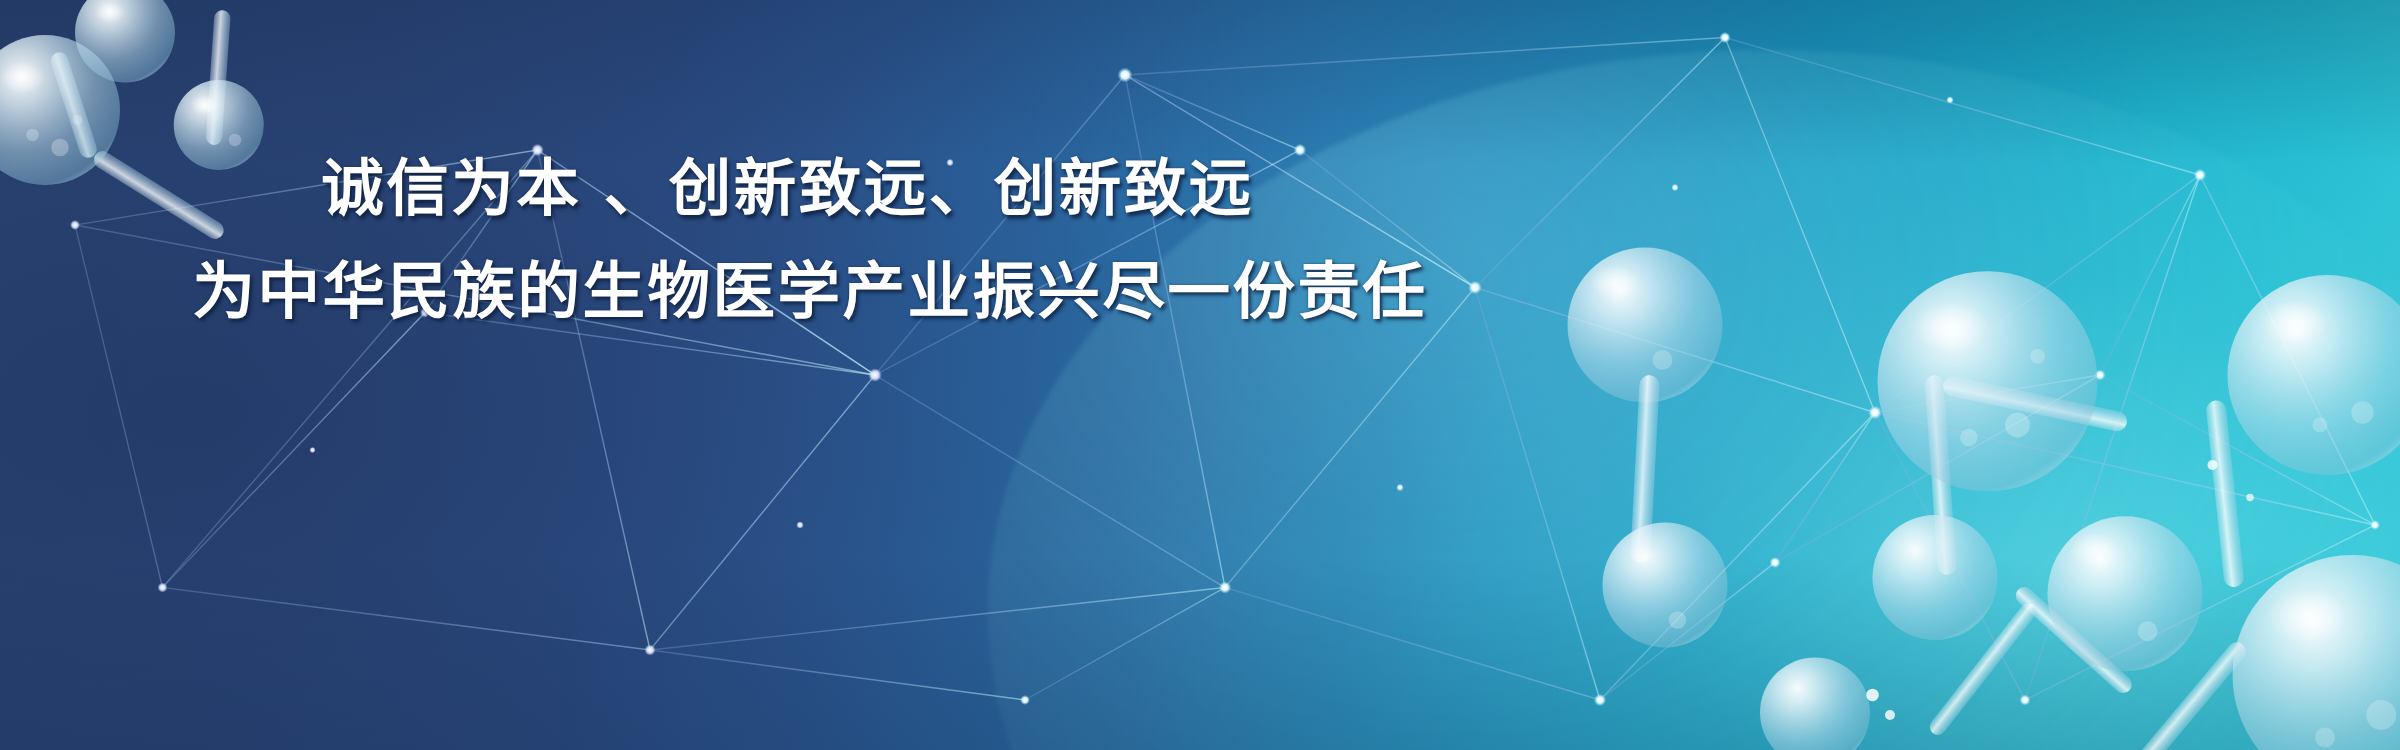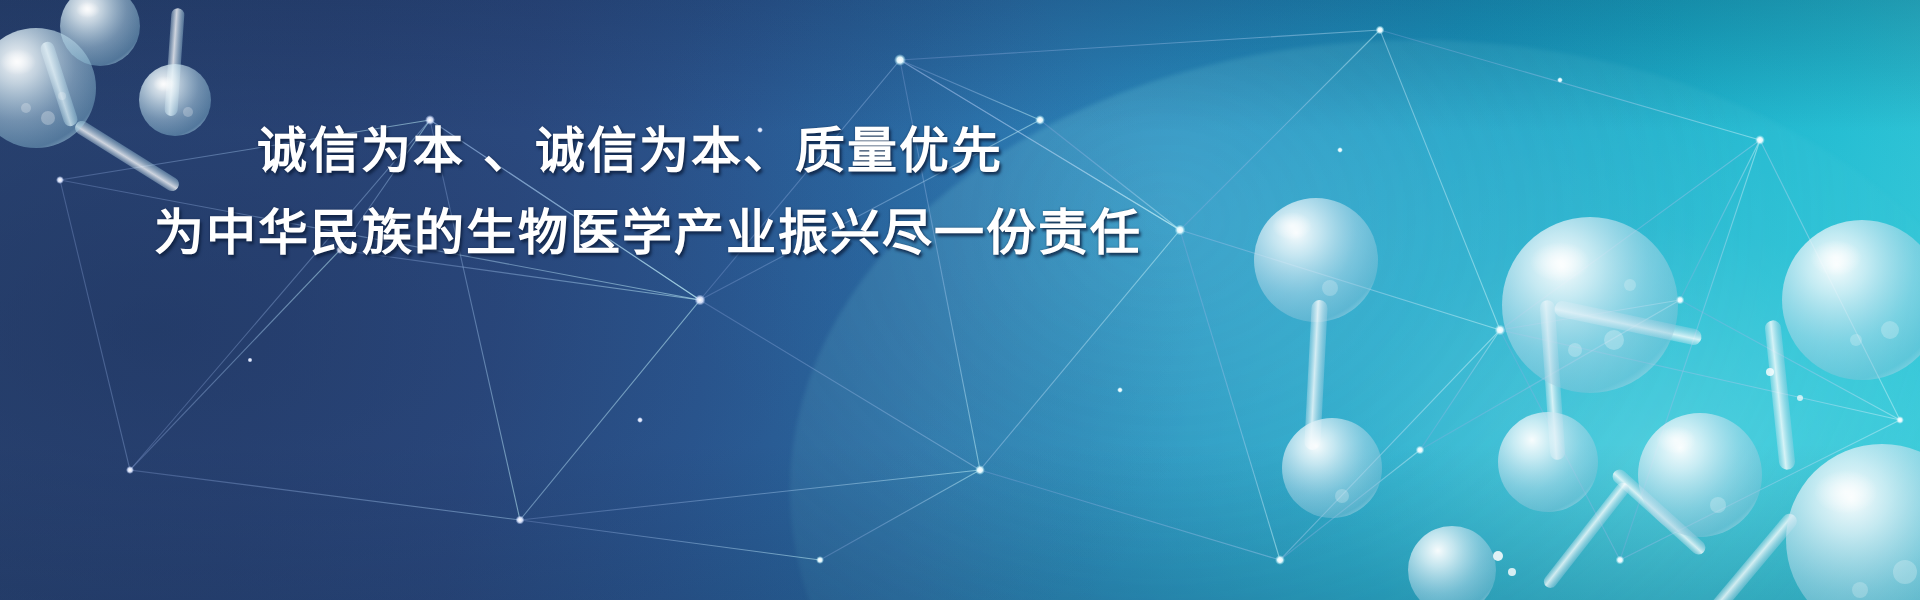--- a/index.html
+++ b/index.html
@@ -304,17 +304,17 @@
 
       <circle cx="1498" cy="556" r="5" fill="#ffffff" opacity="0.85"></circle>
       <circle cx="1512" cy="572" r="4" fill="#ffffff" opacity="0.8"></circle>
       <circle cx="1458" cy="604" r="4" fill="#ffffff" opacity="0.75"></circle>
       <circle cx="1770" cy="372" r="4" fill="#ffffff" opacity="0.8"></circle>
       <circle cx="1800" cy="398" r="3" fill="#ffffff" opacity="0.7"></circle>
     </g>
   </svg>
 
   <div class="headline">
-    <div class="line line-1"><span>诚信为本</span><span class="gap"></span><span>、诚信为本、质量优先</span></div>
+    <div class="line line-1"><span>诚信为本</span><span class="gap"></span><span>、创新致远、创新致远</span></div>
     <div class="line line-2">为中华民族的生物医学产业振兴尽一份责任</div>
   </div>
 
 </div>
 
 </body></html>

